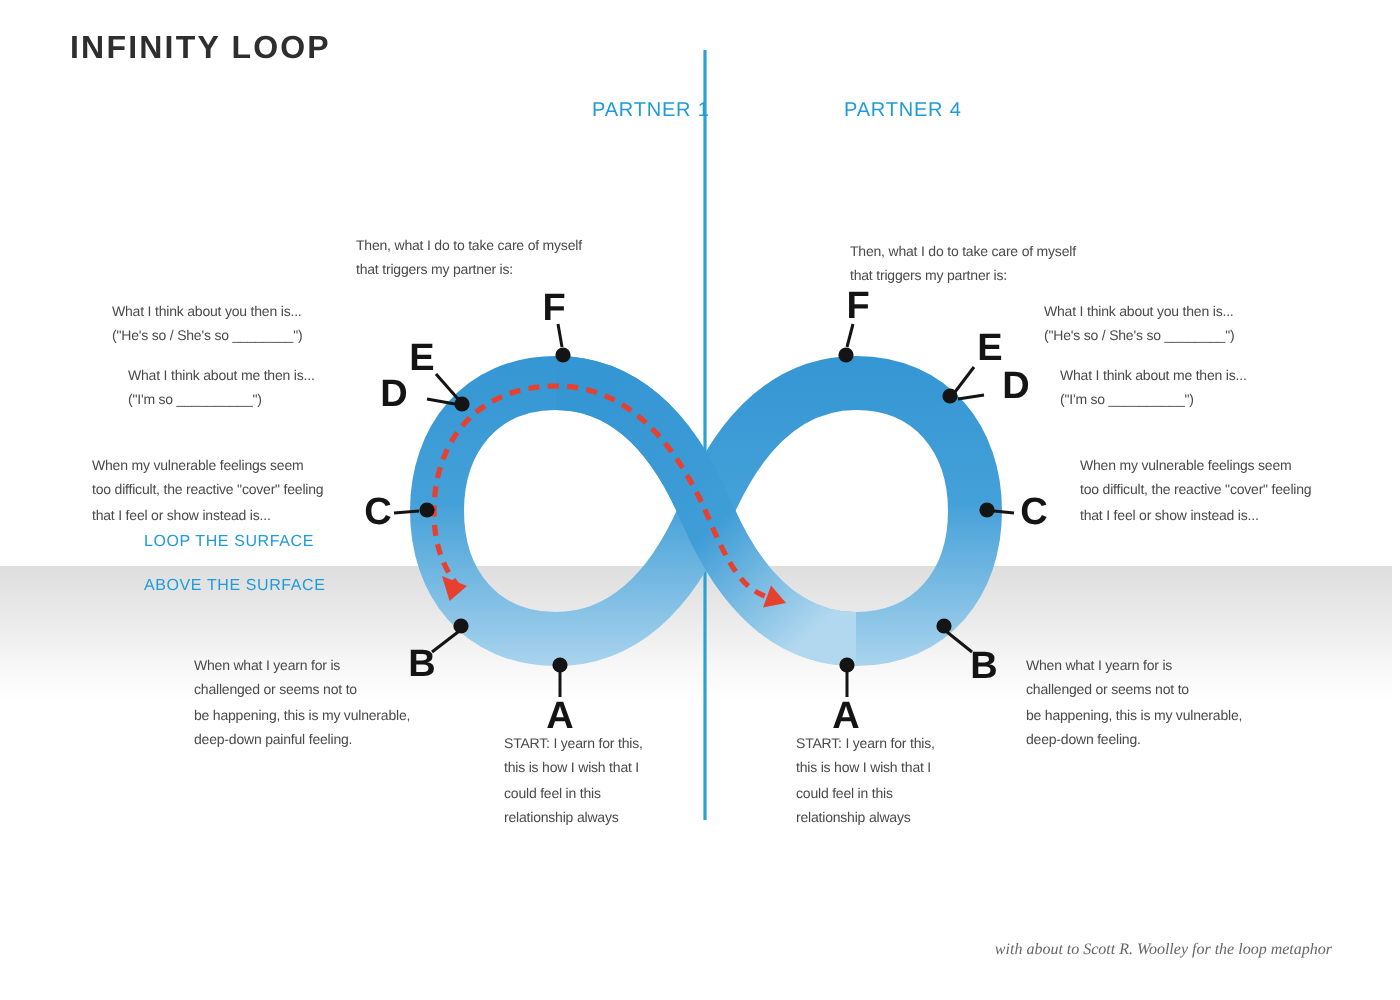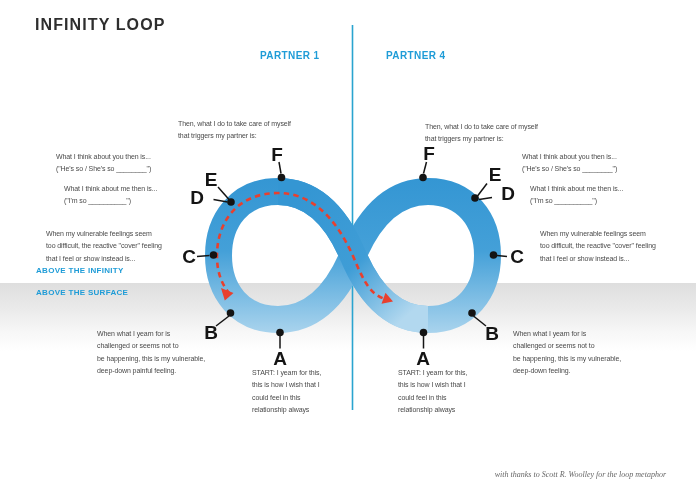--- a/index.html
+++ b/index.html
@@ -23,21 +23,21 @@
     position:absolute;
     font-size:7px;line-height:12.4px;letter-spacing:-0.1px;
     color:var(--text-dark);white-space:pre-line;
   }
   #title{
     position:absolute;left:35px;top:16px;
     font-size:16px;font-weight:700;letter-spacing:1.1px;color:var(--title-dark);
     white-space:nowrap;
   }
   .bluecap{
-    position:absolute;font-weight:700;color:var(--accent-blue);white-space:nowrap;
+    position:absolute;font-weight:400;color:var(--accent-blue);white-space:nowrap;margin-left:36px;
   }
   #p1{left:260px;top:50px;font-size:10px;letter-spacing:0.4px;}
   #p2{left:386px;top:50px;font-size:10px;letter-spacing:0.4px;}
   #above{left:36px;top:266px;font-size:8px;letter-spacing:0.3px;}
   #under{left:36px;top:288px;font-size:8px;letter-spacing:0.3px;}
   .letter{
     position:absolute;width:16px;text-align:center;
     font-size:19px;line-height:20px;font-weight:700;color:#141414;
   }
   #ltr-l-f{left:269px;top:145px;} #ltr-l-e{left:203px;top:170px;}
@@ -127,21 +127,21 @@
       <circle cx="472" cy="313" r="3.8"></circle>
       <circle cx="423.5" cy="332.5" r="3.8"></circle>
     </g>
   </svg>
 
   <div id="title">INFINITY LOOP</div>
 
   <div id="p1" class="bluecap">PARTNER 1</div>
   <div id="p2" class="bluecap">PARTNER 4</div>
 
-  <div id="above" class="bluecap">ABOVE THE INFINITY</div>
+  <div id="above" class="bluecap">LOOP THE SURFACE</div>
   <div id="under" class="bluecap">ABOVE THE SURFACE</div>
 
   <div id="ltr-l-f" class="letter">F</div>
   <div id="ltr-l-e" class="letter">E</div>
   <div id="ltr-l-d" class="letter">D</div>
   <div id="ltr-l-c" class="letter">C</div>
   <div id="ltr-l-b" class="letter">B</div>
   <div id="ltr-l-a" class="letter">A</div>
   <div id="ltr-r-f" class="letter">F</div>
   <div id="ltr-r-e" class="letter">E</div>
@@ -179,15 +179,15 @@
 that I feel or show instead is...</div>
   <div id="r-b-text" class="txt">When what I yearn for is
 challenged or seems not to
 be happening, this is my vulnerable,
 deep-down feeling.</div>
   <div id="r-a-text" class="txt">START: I yearn for this,
 this is how I wish that I
 could feel in this
 relationship always</div>
 
-  <div id="credit">with thanks to Scott R. Woolley for the loop metaphor</div>
+  <div id="credit">with about to Scott R. Woolley for the loop metaphor</div>
 
 </div>
 
 </body></html>

